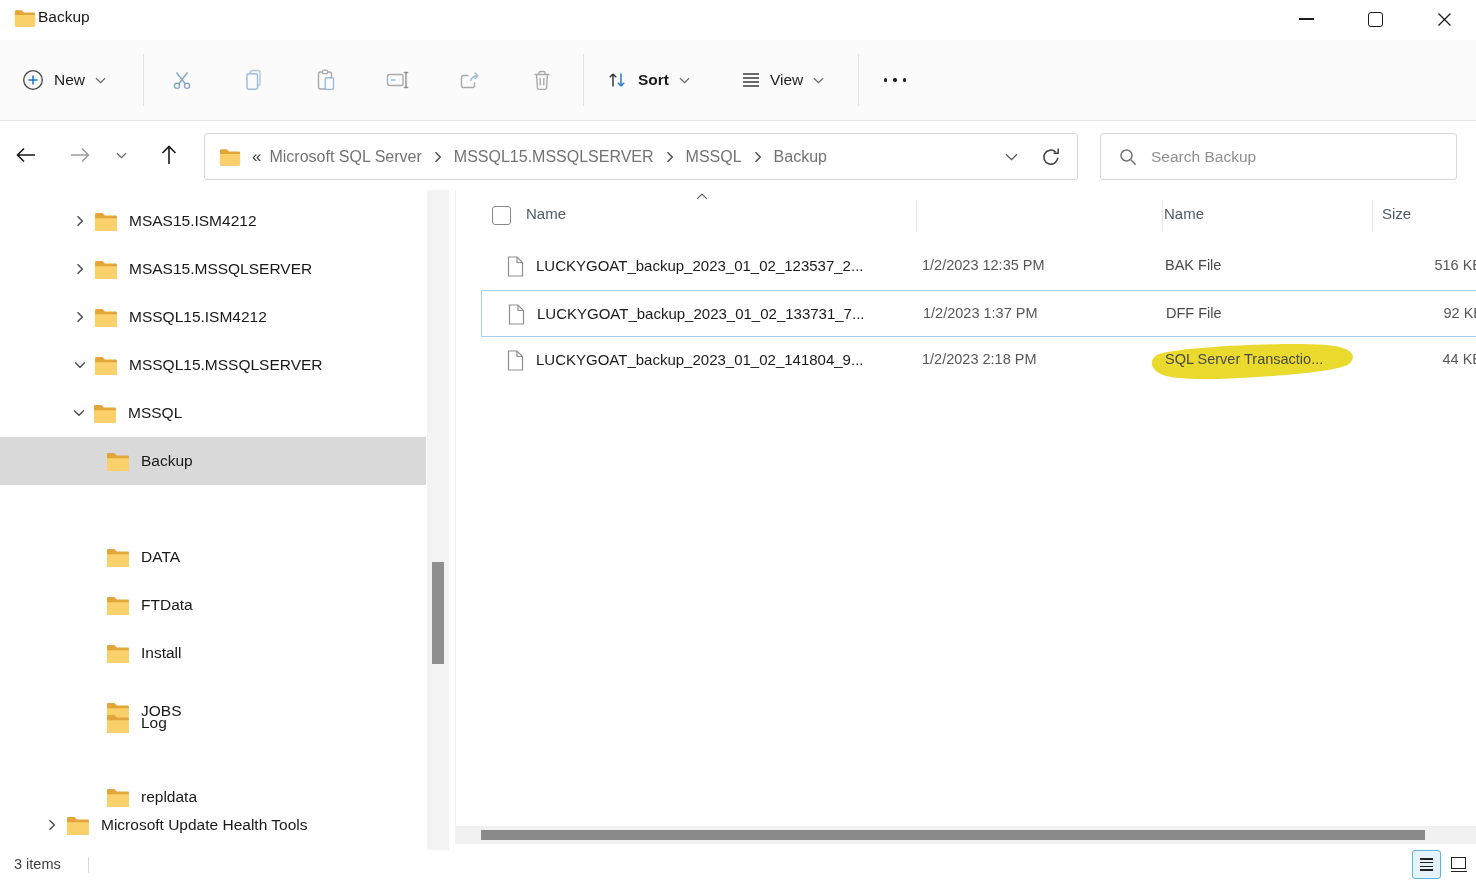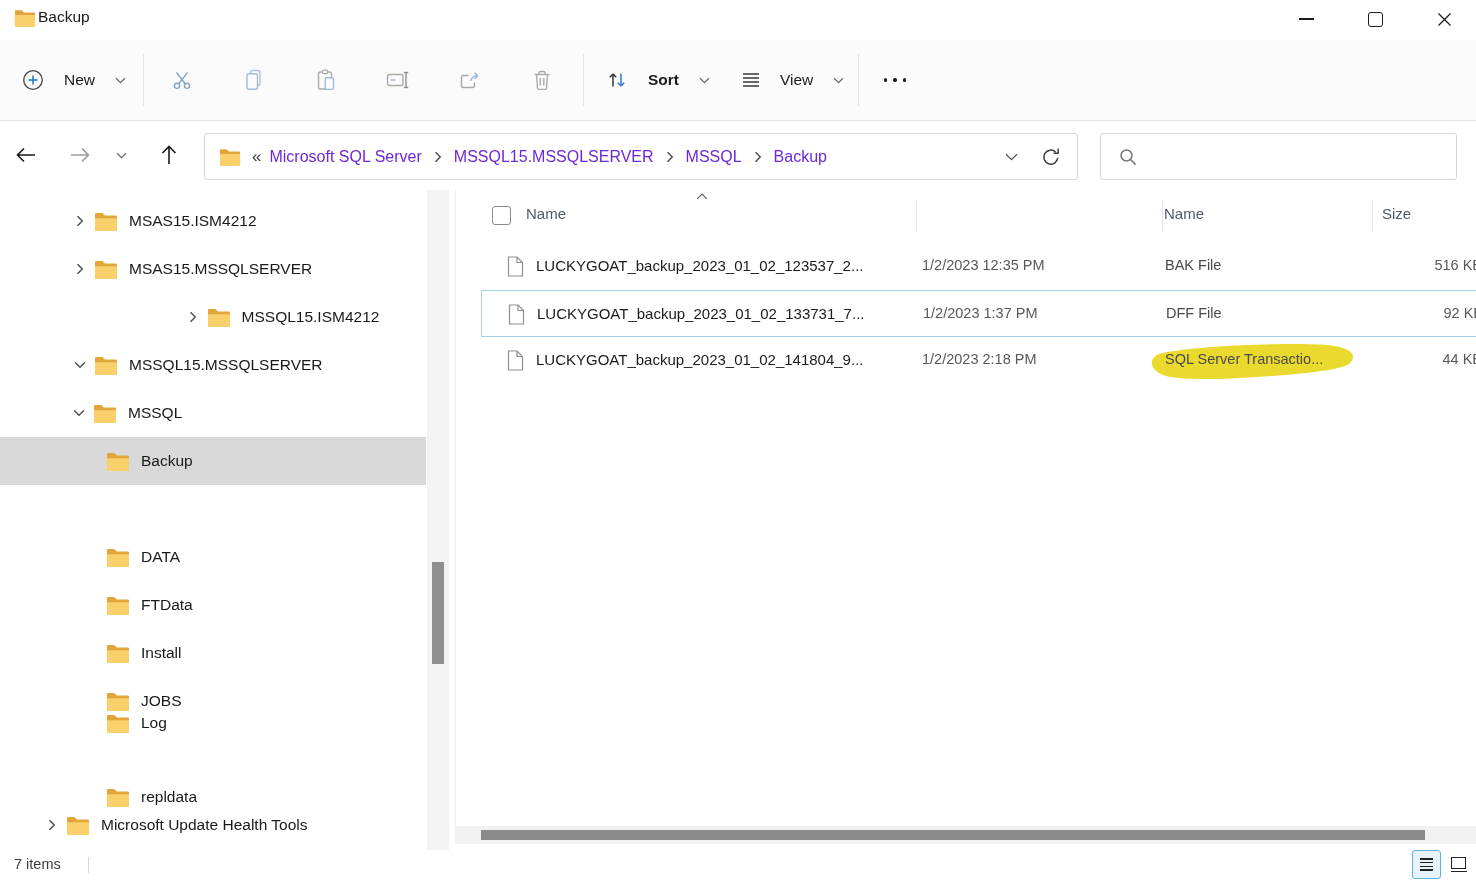--- a/index.html
+++ b/index.html
@@ -16,33 +16,33 @@
   #titlebar .app-folder{position:absolute;left:14px;top:9px;width:22px;height:18px;}
   #titlebar .title{position:absolute;left:38px;top:8px;font-size:15.5px;color:#191919;}
   .cap{position:absolute;top:0;width:46px;height:38px;display:flex;align-items:center;justify-content:center;}
   .cap-min{left:1283px;} .cap-max{left:1352px;} .cap-close{left:1421px;}
   .glyph-min{width:15px;height:1.6px;background:#1b1b1b;}
   .glyph-max{width:13px;height:13px;border:1.4px solid #1b1b1b;border-radius:3px;}
 
   
   #toolbar{position:absolute;left:0;top:40px;width:1476px;height:80px;background:#fbfbfb;border-bottom:1px solid #e5e5e5;}
   .tsep{position:absolute;top:14px;width:1px;height:52px;background:#e3e3e3;}
-  .tbtn{position:absolute;top:14px;height:52px;display:flex;align-items:center;gap:20px;padding:0 10px;border-radius:6px;cursor:default;}
+  .tbtn{position:absolute;top:14px;height:52px;display:flex;align-items:center;gap:10px;padding:0 10px;border-radius:6px;cursor:default;}
   .tbtn .lbl{font-size:15.5px;color:#1b1b1b;}
   .ticon-btn{position:absolute;top:20px;width:40px;height:40px;display:flex;align-items:center;justify-content:center;border-radius:6px;}
   .dots{display:flex;gap:6px;}
   .dots i{width:3.5px;height:3.5px;border-radius:50%;background:#1b1b1b;}
 
   
   #addressrow{position:absolute;left:0;top:121px;width:1476px;height:69px;background:#fff;}
   .navbtn{position:absolute;top:14px;width:36px;height:40px;display:flex;align-items:center;justify-content:center;border-radius:6px;}
   #addressbox{position:absolute;left:204px;top:12px;width:872px;height:45px;border:1px solid #d7d7d7;border-radius:3px;background:#fff;display:flex;align-items:center;}
   #addressbox .crumb-folder{width:22px;height:18px;margin-left:14px;flex:0 0 auto;}
   .crumb-overflow{margin-left:11px;font-size:17px;color:#3a3a3a;}
-  .crumb{font-size:16px;color:#6d28d9;margin:0 2px;padding:3px 6px;border-radius:4px;white-space:nowrap;}
+  .crumb{font-size:16px;color:#737373;margin:0 2px;padding:3px 6px;border-radius:4px;white-space:nowrap;}
   .crumb-sep{margin:0 4px;}
   #addr-spacer{flex:1;}
   .addr-right{width:40px;height:40px;display:flex;align-items:center;justify-content:center;flex:0 0 auto;}
   #searchbox{position:absolute;left:1100px;top:12px;width:355px;height:45px;border:1px solid #d7d7d7;border-radius:3px;background:#fff;display:flex;align-items:center;}
   #searchbox .mag{margin:0 14px 0 18px;flex:0 0 auto;}
   #searchbox input{border:none;outline:none;flex:1;font-size:15.5px;font-family:"Liberation Sans",sans-serif;color:#1b1b1b;background:transparent;padding:0;}
   #searchbox input::placeholder{color:#8f8f8f;}
 
   
   #sidebar{position:absolute;left:0;top:190px;width:426px;height:660px;overflow:hidden;background:#fff;}
@@ -264,20 +264,21 @@
           <path d="M17.2 1.6 V6.2 H12.6"></path>
       </svg>
     </div>
   </div>
 
   <div id="searchbox">
     <svg class="mag" width="18" height="18" fill="none" stroke="#767676" stroke-width="1.5">
       <circle cx="7.5" cy="7.5" r="5.5"></circle>
         <path d="M11.8 11.8 L16.6 16.6"></path>
     </svg>
+    <input type="text" placeholder="Search Backup" style="">
   </div>
 </div>
 
 <div id="sidebar">
   <div class="trow lv1" style="top:7px;">
     <span class="chev">
         <svg width="8" height="12">
           <use href="#i-chr"></use>
         </svg>
       </span>
@@ -290,21 +291,21 @@
     <span class="chev">
         <svg width="8" height="12">
           <use href="#i-chr"></use>
         </svg>
       </span>
     <svg class="tfolder" viewBox="0 0 24 19">
         <use href="#i-folder"></use>
       </svg>
     <span class="tlabel">MSAS15.MSSQLSERVER</span>
   </div>
-  <div class="trow lv1" style="top:103px;justify-content:center;">
+  <div class="trow lv1" style="top:103px;">
     <span class="chev">
         <svg width="8" height="12">
           <use href="#i-chr"></use>
         </svg>
       </span>
     <svg class="tfolder" viewBox="0 0 24 19">
         <use href="#i-folder"></use>
       </svg>
     <span class="tlabel">MSSQL15.ISM4212</span>
   </div>
@@ -351,21 +352,21 @@
       </svg>
     <span class="tlabel">FTData</span>
   </div>
   <div class="trow lv3" style="top:439px;">
     <span class="chev"></span>
     <svg class="tfolder" viewBox="0 0 24 19">
         <use href="#i-folder"></use>
       </svg>
     <span class="tlabel">Install</span>
   </div>
-  <div class="trow lv3" style="top:487px;">
+  <div class="trow lv3" style="top:497px;">
     <span class="chev"></span>
     <svg class="tfolder" viewBox="0 0 24 19">
         <use href="#i-folder"></use>
       </svg>
     <span class="tlabel">JOBS</span>
   </div>
   <div class="trow lv3" style="top:509px;">
     <span class="chev"></span>
     <svg class="tfolder" viewBox="0 0 24 19">
         <use href="#i-folder"></use>
@@ -441,21 +442,21 @@
     <div class="ftype">SQL Server Transactio...</div>
     <div class="fsize">44 KB</div>
   </div>
 </div>
 
 <div id="hscroll">
   <div class="thumb"></div>
 </div>
 
 <div id="statusbar">
-  <div class="count">7 items</div>
+  <div class="count">3 items</div>
   <div class="ssep"></div>
   <div class="vt-details">
     <div class="vt-lines">
         <i></i>
         <i></i>
         <i></i>
         <i></i>
       </div>
   </div>
   <div class="vt-icons">

